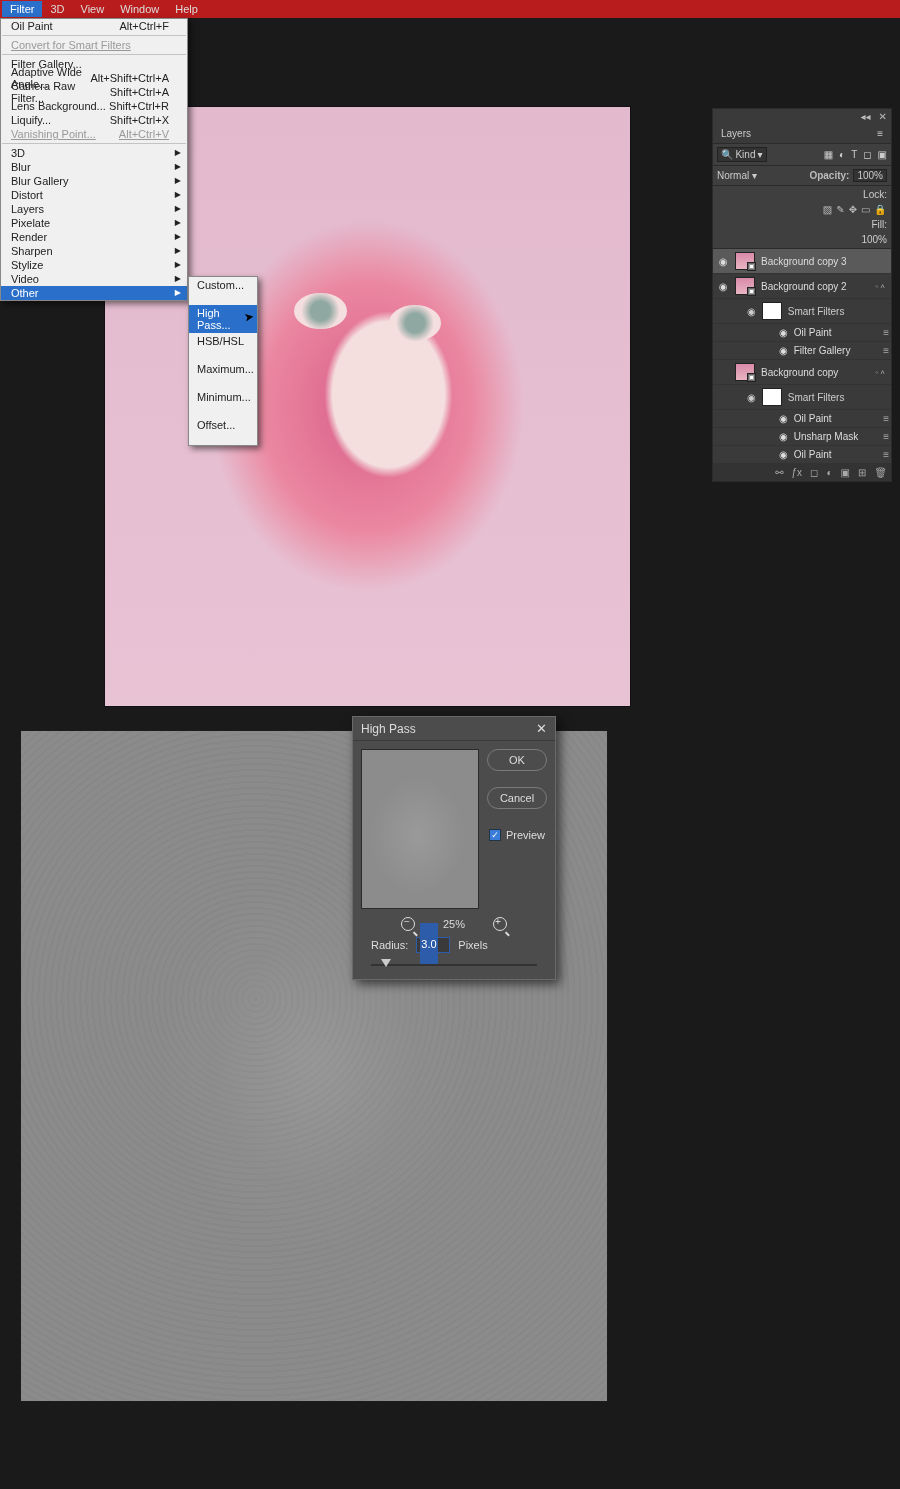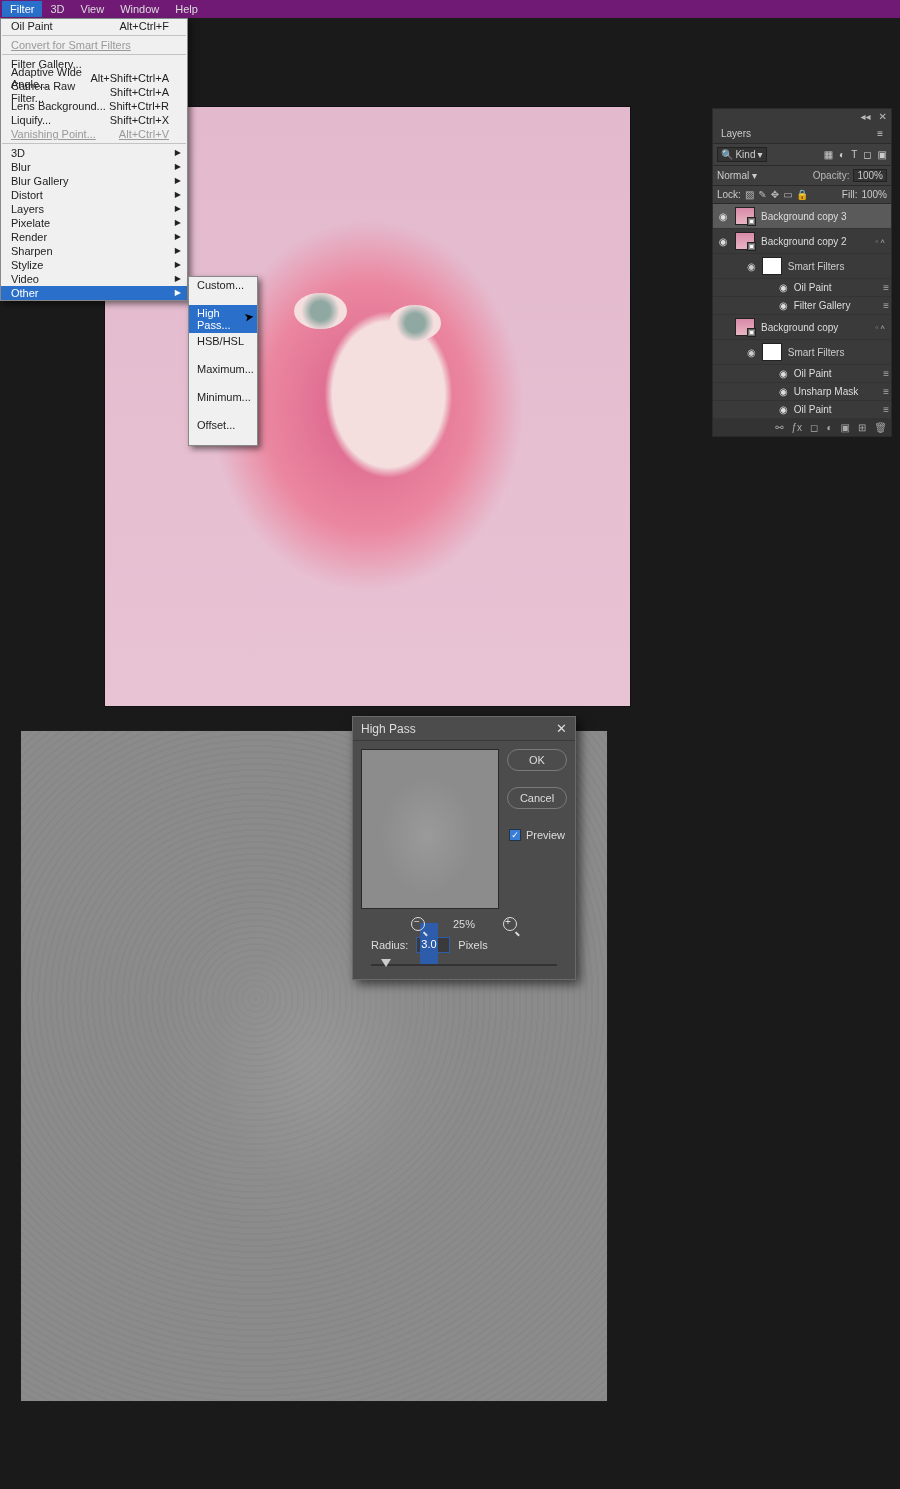--- a/index.html
+++ b/index.html
@@ -1,19 +1,19 @@
 <!DOCTYPE html>
 <html><head>
 <meta charset="utf-8">
 <style>
   * { box-sizing: border-box; margin: 0; padding: 0; font-family: -apple-system, "Segoe UI", Tahoma, sans-serif; }
   body { background:#1a1a1a; color:#ccc; width:900px; font-size:11px; }
   
   
-  .menubar { background:#701a75; height:18px; display:flex; align-items:center; padding:0 2px; }
+  .menubar { background:#b91c1c; height:18px; display:flex; align-items:center; padding:0 2px; }
   .menubar span { padding:2px 8px; color:#ddd; cursor:default; }
   .menubar span.active { background:#2a6fc9; color:#fff; }
   
   
   .dropdown { position:absolute; left:0; top:18px; width:188px; background:#f0f0f0; border:1px solid #888; box-shadow:3px 3px 6px rgba(0,0,0,.5); z-index:10;}
   .dropdown .row { display:flex; justify-content:space-between; align-items:center; padding:2px 18px 2px 10px; height:14px; color:#222; position:relative;}
   .dropdown .row.disabled { color:#999;text-decoration:underline; }
   .dropdown .row .arrow { position:absolute; right:6px; top:2px; font-size:8px; color:#222;}
   .dropdown .sep { height:1px; background:#c3c3c3; margin:2px 1px; }
   .dropdown .row.hl { background:#2a6fc9; color:#fff; }
@@ -40,23 +40,23 @@
   
   .layers-panel { position:absolute; right:8px; width:180px; background:#454545; border:1px solid #2a2a2a; font-size:10px;}
   .lp-top { top:90px; }
   .lp-bot { top:712px; }
   .lp-headerbar{display:flex;justify-content:flex-end;gap:8px;padding:2px 4px;color:#bbb;background:#3a3a3a;}
   .lp-tab{padding:4px 8px;background:#3a3a3a;border-bottom:1px solid #2a2a2a;display:flex;justify-content:space-between;gap:16px;}
   .lp-controls{background:#3f3f3f;padding:3px 4px;display:flex;align-items:center;gap:4px;border-bottom:1px solid #2a2a2a;}
   .lp-controls .sel{background:#333;border:1px solid #222;padding:1px 3px;flex:0 0 auto;display:flex;align-items:center;gap:2px;}
   .lp-controls .iconrow{display:flex;gap:6px;margin-left:auto;color:#ccc;}
   .lp-row2{background:#3f3f3f;padding:3px 4px;display:flex;align-items:center;gap:4px;border-bottom:1px solid #2a2a2a;}
-  .lp-row2 .rlabel{color:#bbb;}
+  .lp-row2 .rlabel{color:#bbb;font-weight:bold;}
   .lp-row2 .pct{background:#333;border:1px solid #222;padding:0 3px;margin-left:auto;}
-  .lp-row3{background:#3f3f3f;padding:3px 4px;display:flex;align-items:flex-end;gap:4px;border-bottom:1px solid #2a2a2a;}
+  .lp-row3{background:#3f3f3f;padding:3px 4px;display:flex;align-items:flex-end;gap:4px;border-bottom:1px solid #2a2a2a;flex-direction:column;}
   .lp-row3 .lock-icons{display:flex;gap:4px;color:#bbb;}
   .lp-layers{background:#3a3a3a;}
   .layer{display:flex;align-items:center;gap:6px;padding:3px 4px;border-bottom:1px solid #333;}
   .layer.sel{background:#5a5a5a;}
   .layer .eye{width:12px;text-align:center;color:#ddd;}
   .layer .thumb{width:20px;height:18px;background:linear-gradient(#d98aa8,#e8b5c3);border:1px solid #222;position:relative;}
   .layer .thumb .so{position:absolute;right:-2px;bottom:-2px;width:9px;height:9px;background:#666;border:1px solid #222;font-size:6px;line-height:7px;text-align:center;color:#fff;}
   .layer .name{flex:1;color:#ddd;white-space:nowrap;overflow:hidden;text-overflow:ellipsis;}
   .layer .expand{color:#aaa;font-size:8px;padding:0 2px;}
   .sublayer{display:flex;align-items:center;gap:6px;padding:3px 4px 3px 34px;border-bottom:1px solid #333;}
@@ -74,21 +74,21 @@
       radial-gradient(ellipse 260px 310px at 50% 50%, #9a9a9a 0%, #8f8f8f 40%, transparent 60%),
       #8c8c8c;
     filter:contrast(.9);
     border:1px solid #111;
   }
   .greyphoto::before{content:"";position:absolute;inset:0;background:
     repeating-radial-gradient(circle at 40% 40%, rgba(0,0,0,.06) 0 2px, transparent 2px 6px);
     opacity:.5;}
   
   
-  .dialog{position:absolute;left:352px;top:716px;width:224px;height:264px;background:#4c4c4c;border:1px solid #6a6a6a;box-shadow:4px 4px 10px rgba(0,0,0,.6);z-index:30;}
+  .dialog{position:absolute;left:352px;top:716px;width:204px;height:264px;background:#4c4c4c;border:1px solid #6a6a6a;box-shadow:4px 4px 10px rgba(0,0,0,.6);z-index:30;}
   .dlg-title{display:flex;justify-content:space-between;align-items:center;padding:4px 8px;color:#ddd;font-size:12px;border-bottom:1px solid #3a3a3a;}
   .dlg-title .x{color:#ddd;cursor:default;font-size:13px;}
   .dlg-body{display:flex;gap:8px;padding:8px;}
   .dlg-preview{width:160px;height:160px;background:#8c8c8c;border:1px solid #2a2a2a;position:relative;}
   .dlg-preview::after{content:"";position:absolute;inset:0;background:
     radial-gradient(ellipse 72px 90px at 48% 54%, #9a9a9a 0%, transparent 65%);}
   .dlg-right{display:flex;flex-direction:column;gap:16px;align-items:center;}
   .dlg-btn{width:60px;height:22px;border-radius:11px;border:1px solid #7a7a7a;background:#4c4c4c;color:#ddd;display:flex;align-items:center;justify-content:center;font-size:11px;}
   .dlg-check{display:flex;align-items:center;gap:5px;color:#ddd;font-size:11px;margin-top:4px;}
   .dlg-check .box{width:12px;height:12px;background:#3a7dd8;border:1px solid #234;display:flex;align-items:center;justify-content:center;color:#fff;font-size:9px;}

